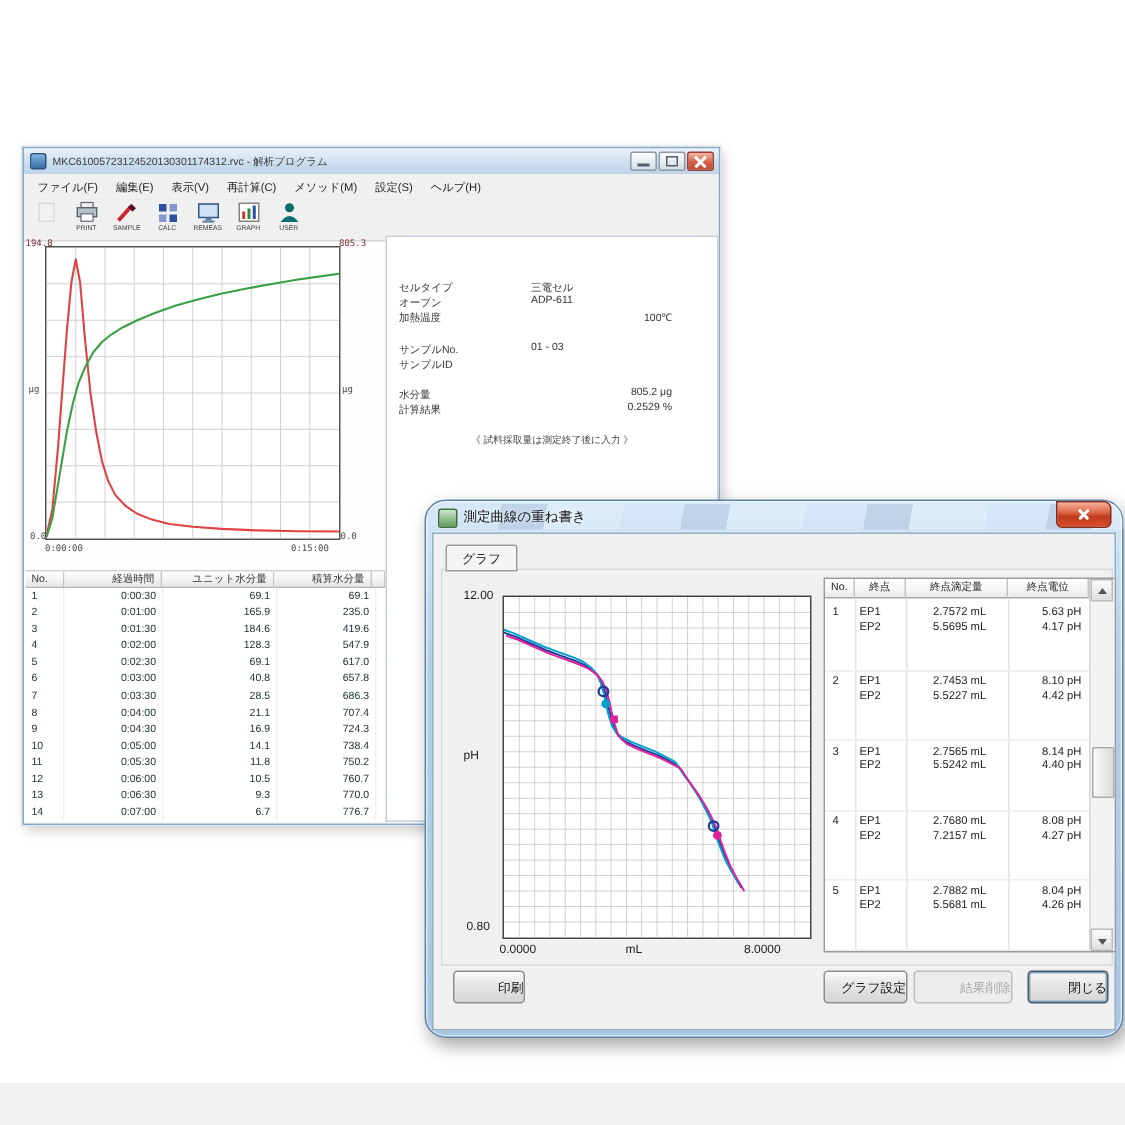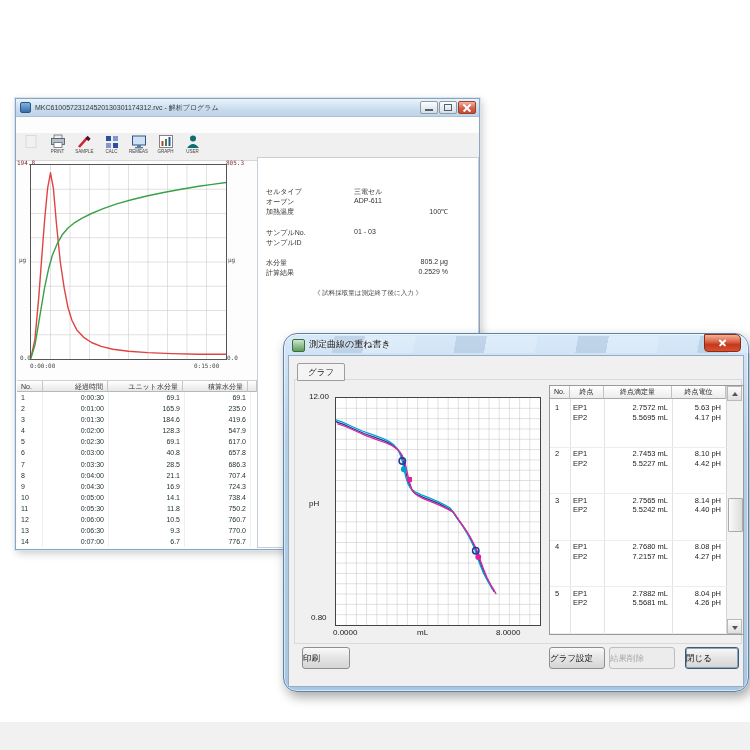--- a/index.html
+++ b/index.html
@@ -78,35 +78,35 @@
   
   .ep{position:absolute;left:260px;top:29px;width:193px;height:248px;background:#fff;border:1px solid #9a9a9a;overflow:hidden}
   .ep-headrow{position:absolute;left:0;top:0;right:16px;height:13px;display:flex}
   .ep-h{background:linear-gradient(#ffffff,#ececec);border-right:1px solid #c2c2c2;border-bottom:1px solid #a8a8a8;
        box-sizing:border-box;font-size:7px;line-height:12px;text-align:center;color:#222;white-space:nowrap}
   .ep-cols{position:absolute;top:13px;bottom:0;width:1px;background:#e3e3e3}
   .ep-group{position:absolute;left:0;right:16px;height:46px;border-bottom:1px solid #ececec;font-size:7.5px;color:#1c1c1c}
   .ep-no{position:absolute;left:5px;top:2px}
   .ep-line{position:absolute;left:0;right:0;height:9px;line-height:9px}
   .ep-name{position:absolute;left:23px}
-  .ep-vol{position:absolute;left:56px;width:62px;text-align:right}
+  .ep-vol{position:absolute;left:72px;width:62px;}
   .ep-pot{position:absolute;left:122px;width:49px;text-align:right}
   
   .sb{position:absolute;right:0;top:0;bottom:0;width:16px;background:#f2f2f2;border-left:1px solid #d5d5d5}
   .sb-btn{position:absolute;left:0;width:15px;height:15px;background:linear-gradient(#fcfcfc,#dfdfdf);
        border:1px solid #b9b9b9;box-sizing:border-box}
   .sb-btn.up{top:0}.sb-btn.down{bottom:0}
   .arr{position:absolute;left:4px;width:0;height:0;border-left:3.5px solid transparent;border-right:3.5px solid transparent}
   .arr.up{top:5px;border-bottom:4px solid #555}
   .arr.down{top:6px;border-top:4px solid #555}
   .sb-thumb{position:absolute;left:1px;width:13px;top:112px;height:32px;background:linear-gradient(90deg,#fafafa,#dcdcdc);
        border:1px solid #ababab;border-radius:1px}
   
   .btn{position:absolute;height:22px;box-sizing:border-box;background:linear-gradient(#f9f9f9,#e4e4e4 50%,#d5d5d5);
-       border:1px solid #8e8e8e;border-radius:3px;font-size:8.5px;color:#111;text-align:left;line-height:20px}
+       border:1px solid #8e8e8e;border-radius:3px;font-size:8.5px;color:#111;text-align:right;line-height:20px}
   .btn.default{border:1px solid #45586b;box-shadow:0 0 0 1px #86a7c4 inset}
   .btn.disabled{color:#a8a8a8;background:#ececec;border-color:#bdbdbd}
   .footer-strip{position:absolute;left:0;top:722px;width:750px;height:28px;background:#f1f1f1}
 </style>
 </head>
 <body>
 
 <div class="page">
   <div class="footer-strip"></div>
 
@@ -120,20 +120,29 @@
           </span>
         <span class="cb max">
             <i></i>
           </span>
         <span class="cb close">
             <i class="x1"></i>
             <i class="x2"></i>
           </span>
       </span>
     </div>
+    <div class="menubar" id="menubar">
+        <div class="menu-item">ファイル(F)</div>
+        <div class="menu-item">編集(E)</div>
+        <div class="menu-item">表示(V)</div>
+        <div class="menu-item">再計算(C)</div>
+        <div class="menu-item">メソッド(M)</div>
+        <div class="menu-item">設定(S)</div>
+        <div class="menu-item">ヘルプ(H)</div>
+      </div>
     <div class="toolbar" id="toolbar">
         <div class="tool-btn disabled">
           <svg width="16" height="15">
             <rect x="3" y="1.5" width="10" height="12" fill="#f3f3f3" stroke="#b5b5b5" stroke-width="0.8"></rect>
           </svg>
           <div class="cap"></div>
         </div>
         <div class="tool-btn">
           <svg width="16" height="15">
             <rect x="4" y="1" width="8" height="4" fill="#eee" stroke="#667" stroke-width="0.8"></rect>

